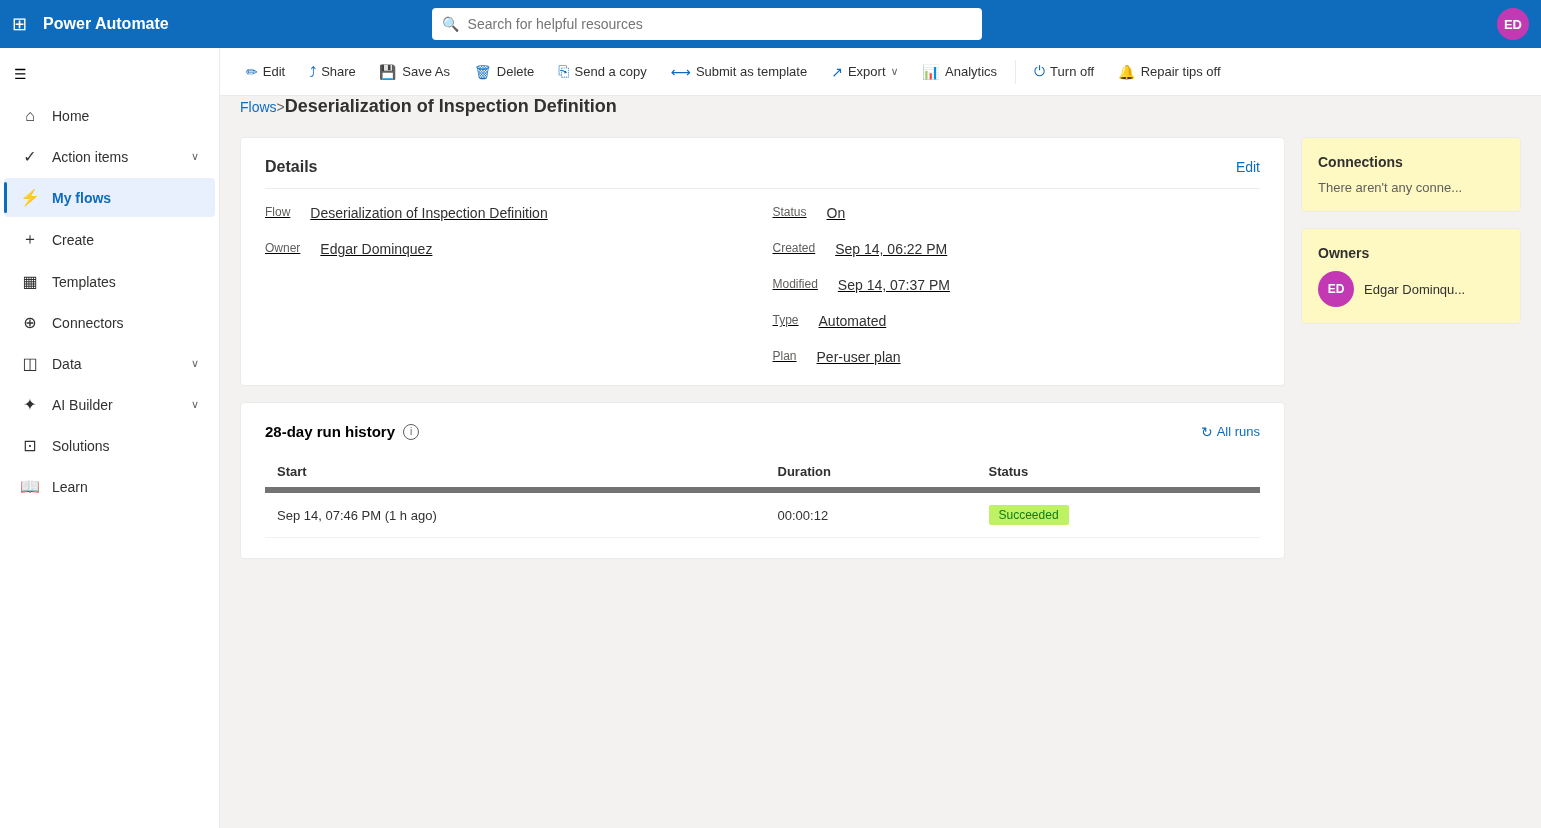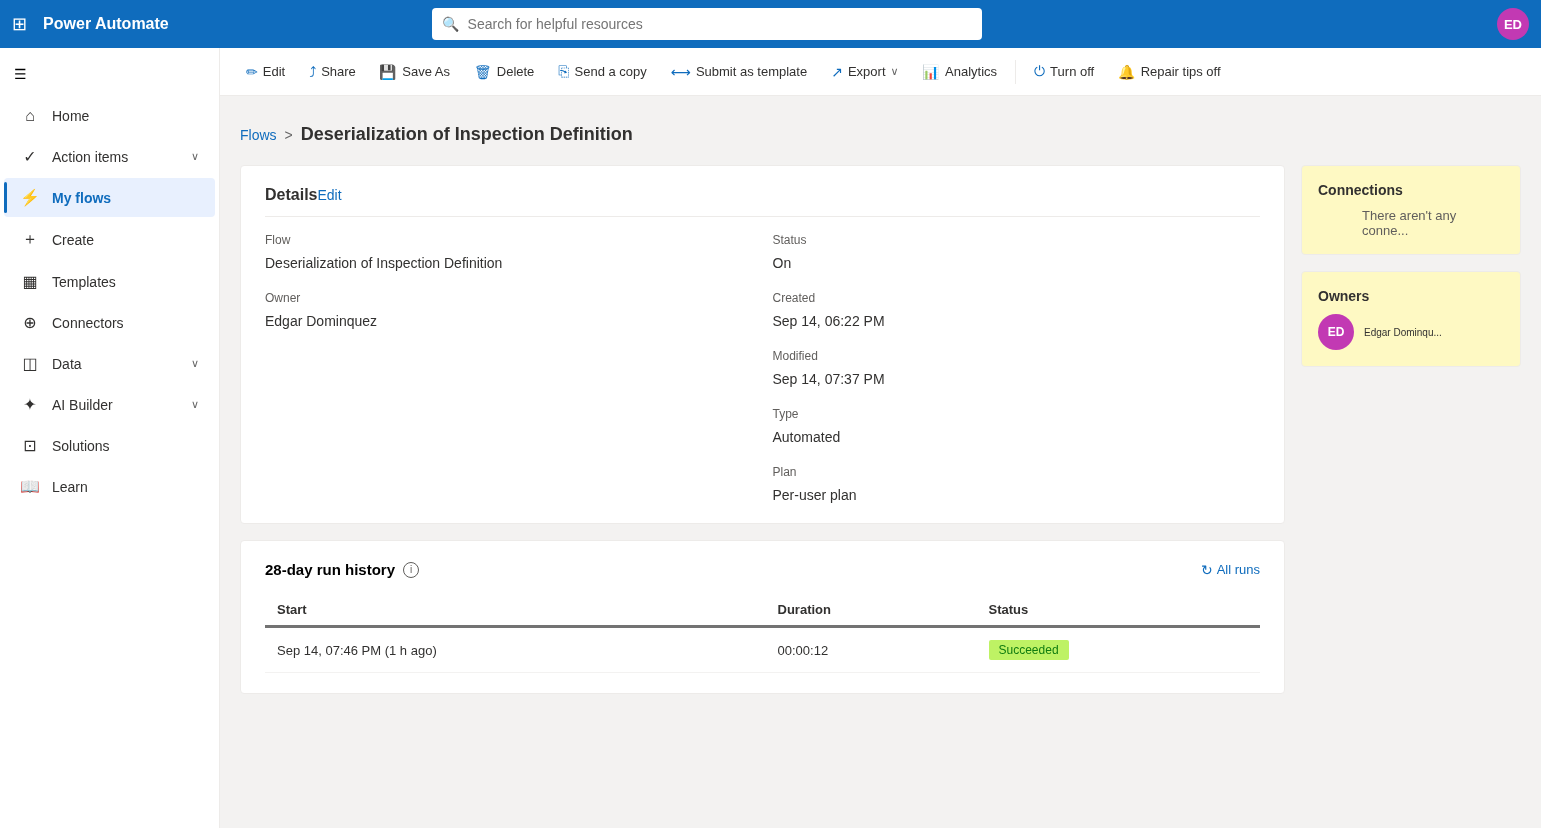--- a/index.html
+++ b/index.html
@@ -183,24 +183,23 @@
     .page-content {
       flex: 1;
       overflow-y: auto;
       padding: 16px 20px;
       display: flex;
       gap: 16px;
     }
 
     
     .breadcrumb-area {
-      padding: 28px 20px 4px;
-      display: flex;
-      align-items: center;
-      gap: 8px;
+      padding: 0 20px 4px;
+      display: flex;
+      align-items: center;
       background: #f3f2f1;
       flex-shrink: 0;
     }
     .breadcrumb-link {
       color: #0f6cbd;
       cursor: pointer;
       font-size: 14px;
       text-decoration: none;
     }
     .breadcrumb-sep { color: #666; font-size: 14px; }
@@ -217,21 +216,21 @@
 
     
     .card {
       background: white;
       border: 1px solid #edebe9;
       border-radius: 4px;
       padding: 20px 24px;
     }
     .card-header {
       display: flex;
-      justify-content: flex-start;
+      justify-content: space-between;
       align-items: center;
       margin-bottom: 16px;
       padding-bottom: 12px;
       border-bottom: 1px solid #edebe9;
     }
     .card-title {
       font-size: 16px;
       font-weight: 600;
       color: #323130;
     }
@@ -241,21 +240,21 @@
       font-size: 14px;
       text-decoration: none;
     }
 
     
     .details-grid {
       display: grid;
       grid-template-columns: 1fr 1fr;
       gap: 20px;
     }
-    .detail-group { display: flex; flex-direction: column; gap: 8px; }
+    .detail-group { display: flex; gap: 20px; text-decoration: underline; }
     .detail-label { font-size: 12px; color: #605e5c; font-weight: 500; }
     .detail-value { font-size: 14px; color: #323130; }
 
     
     .right-panel {
       width: 220px;
       flex-shrink: 0;
       display: flex;
       flex-direction: column;
       gap: 16px;
@@ -268,42 +267,41 @@
     }
     .right-card-title {
       font-size: 14px;
       font-weight: 600;
       color: #323130;
       margin-bottom: 10px;
     }
     .right-card-empty {
       font-size: 13px;
       color: #605e5c;
-      margin-left: 44px;
     }
     .owner-row {
       display: flex;
       align-items: center;
       gap: 10px;
     }
     .owner-avatar {
       width: 36px;
       height: 36px;
       border-radius: 50%;
       background: #c239b3;
       color: white;
       display: flex;
       align-items: center;
       justify-content: center;
       font-size: 12px;
       font-weight: 700;
       flex-shrink: 0;
     }
     .owner-name {
-      font-size: 10px;
+      font-size: 13px;
       color: #323130;
     }
 
     
     .run-history-header {
       display: flex;
       align-items: center;
       gap: 8px;
       margin-bottom: 16px;
     }
@@ -338,21 +336,21 @@
     .run-table {
       width: 100%;
       border-collapse: collapse;
     }
     .run-table th {
       text-align: left;
       padding: 8px 12px;
       font-size: 13px;
       font-weight: 600;
       color: #323130;
-      border-bottom: 3px solid #737373;
+      border-bottom: 6px solid #737373;
     }
     .run-table td {
       padding: 12px 12px;
       font-size: 13px;
       color: #323130;
       border-bottom: 1px solid #f3f2f1;
     }
     .status-badge {
       display: inline-block;
       padding: 3px 10px;

